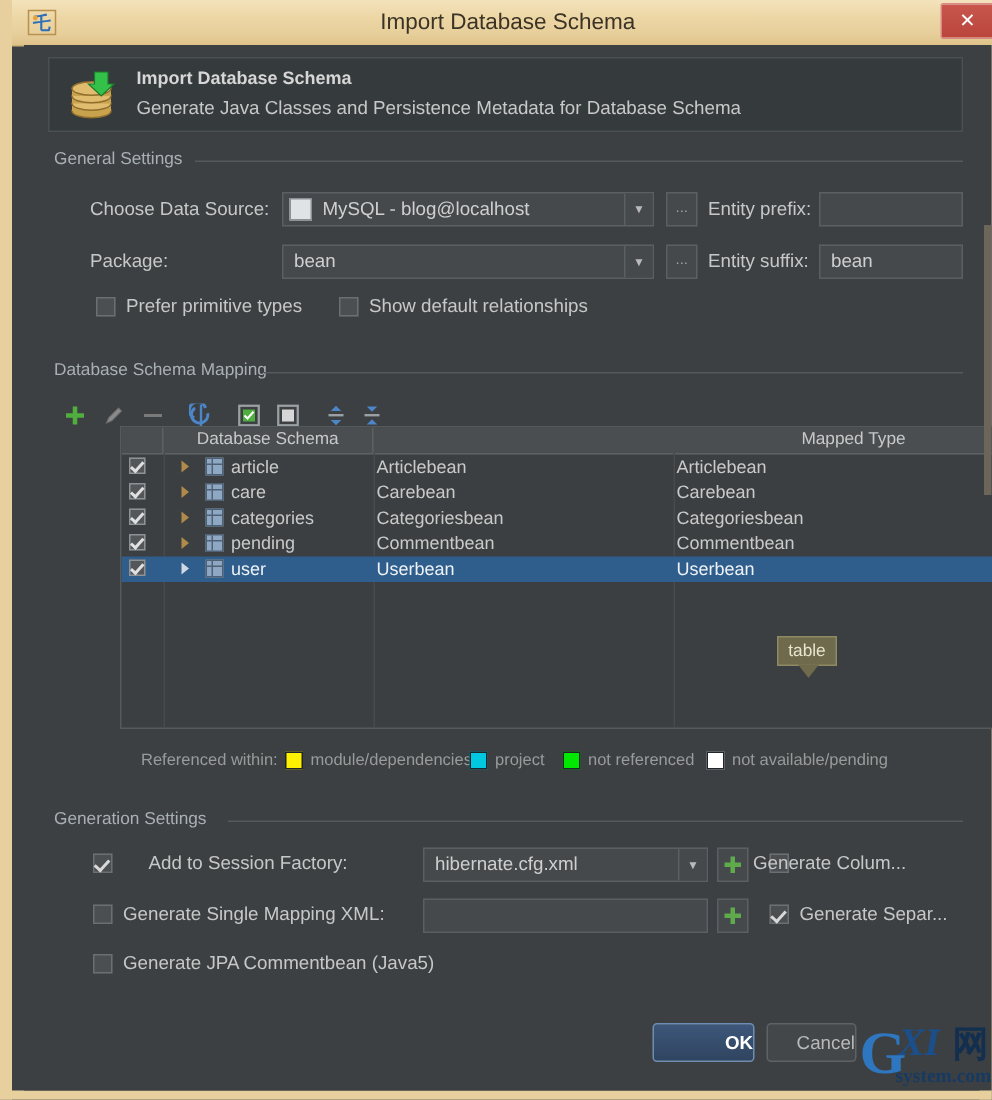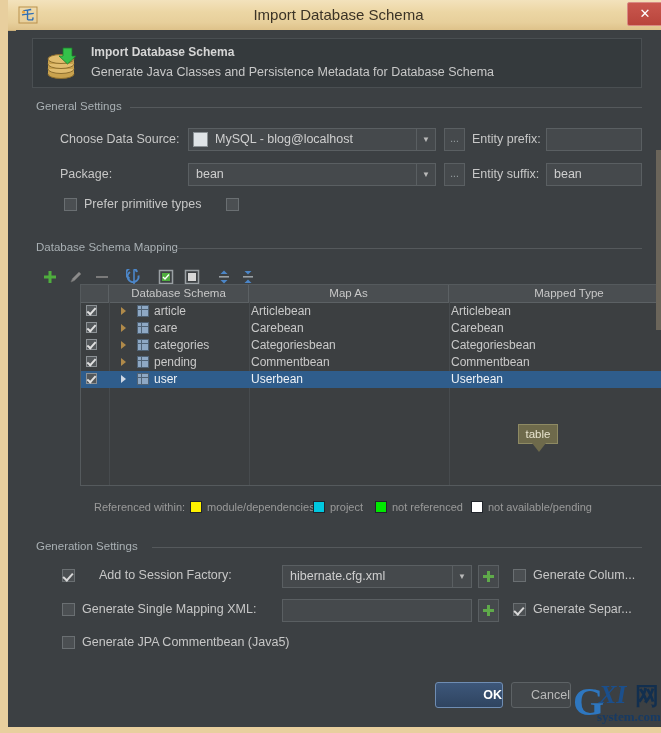--- a/index.html
+++ b/index.html
@@ -405,20 +405,21 @@
       <span class="val noicon">bean</span>
       <span class="arrow">▼</span>
     </div>
     <div class="dots-btn" style="left:428px; top:133px;">...</div>
     <div class="fld-label" style="left:456px; top:137px;">Entity suffix:</div>
     <div class="textfield" style="left:530px; top:133px; width:96px;">bean</div>
 
     <div class="cb" style="left:48px; top:168px;"></div>
     <div class="cb-label" style="left:68px; top:167px;">Prefer primitive types</div>
     <div class="cb" style="left:210px; top:168px;"></div>
+    <div class="cb-label" style="left:230px; top:167px;">Show default relationships</div>
 
     <div class="group-label" style="left:16px; top:211px;">Database Schema Mapping</div>
     <div class="group-line" style="left:160px; top:218px; width:466px;"></div>
 
     <svg class="tb-icon" style="left:26px; top:239px;" viewBox="0 0 16 16">
       <rect x="6.5" y="2" width="3" height="12" fill="#4fae3e"></rect>
       <rect x="2" y="6.5" width="12" height="3" fill="#4fae3e"></rect>
     </svg>
     <svg class="tb-icon" style="left:52px; top:239px;" viewBox="0 0 16 16">
       <path d="M3 13 L4.5 9.5 L11 3 L13 5 L6.5 11.5 Z" fill="#8b8b8b" stroke="#6d6d6d" stroke-width="0.7"></path>
@@ -448,21 +449,20 @@
     <svg class="tb-icon" style="left:224px; top:239px;" viewBox="0 0 16 16">
       <path d="M8 5.5 L4.5 2 L11.5 2 Z" fill="#4c86c8"></path>
       <rect x="3" y="7" width="10" height="1.6" fill="#9aa0a4"></rect>
       <path d="M8 10.5 L4.5 14 L11.5 14 Z" fill="#4c86c8"></path>
     </svg>
 
     <div class="table">
       <div class="thead">
         <div class="th" style="left:0; width:28px;"></div>
         <div class="th" style="left:28px; width:140px;">Database Schema</div>
-        <div class="th" style="left:168px; width:200px;">Map As</div>
         <div class="th" style="left:368px; width:240px; border-right:0;">Mapped Type</div>
       </div>
       <div class="colsep" style="left:28px;"></div>
       <div class="colsep" style="left:168px;"></div>
       <div class="colsep" style="left:368px;"></div>
 
       <div class="row" style="top:18px;">
         <span class="rcheck"></span>
         <span class="rarrow"></span>
         <span class="tbl-ico"></span>
@@ -522,21 +522,21 @@
     <div class="group-line" style="left:136px; top:517px; width:490px;"></div>
 
     <div class="cb checked" style="left:46px; top:539px;"></div>
     <div class="cb-label" style="left:66px; top:538px;margin-left:17px;">Add to Session Factory:</div>
     <div class="combo" style="left:266px; top:535px; width:190px;">
       <span class="val noicon">hibernate.cfg.xml</span>
       <span class="arrow">▼</span>
     </div>
     <div class="plus-btn" style="left:462px; top:535px;"></div>
     <div class="cb" style="left:497px; top:539px;"></div>
-    <div class="cb-label" style="left:517px; top:538px;">Generate Colum...</div>
+    <div class="cb-label" style="left:486px; top:538px;">Generate Colum...</div>
 
     <div class="cb" style="left:46px; top:573px;"></div>
     <div class="cb-label" style="left:66px; top:572px;">Generate Single Mapping XML:</div>
     <div class="textfield" style="left:266px; top:569px; width:190px;"></div>
     <div class="plus-btn" style="left:462px; top:569px;"></div>
     <div class="cb checked" style="left:497px; top:573px;"></div>
     <div class="cb-label" style="left:517px; top:572px;">Generate Separ...</div>
 
     <div class="cb" style="left:46px; top:606px;"></div>
     <div class="cb-label" style="left:66px; top:605px;">Generate JPA Commentbean (Java5)</div>

